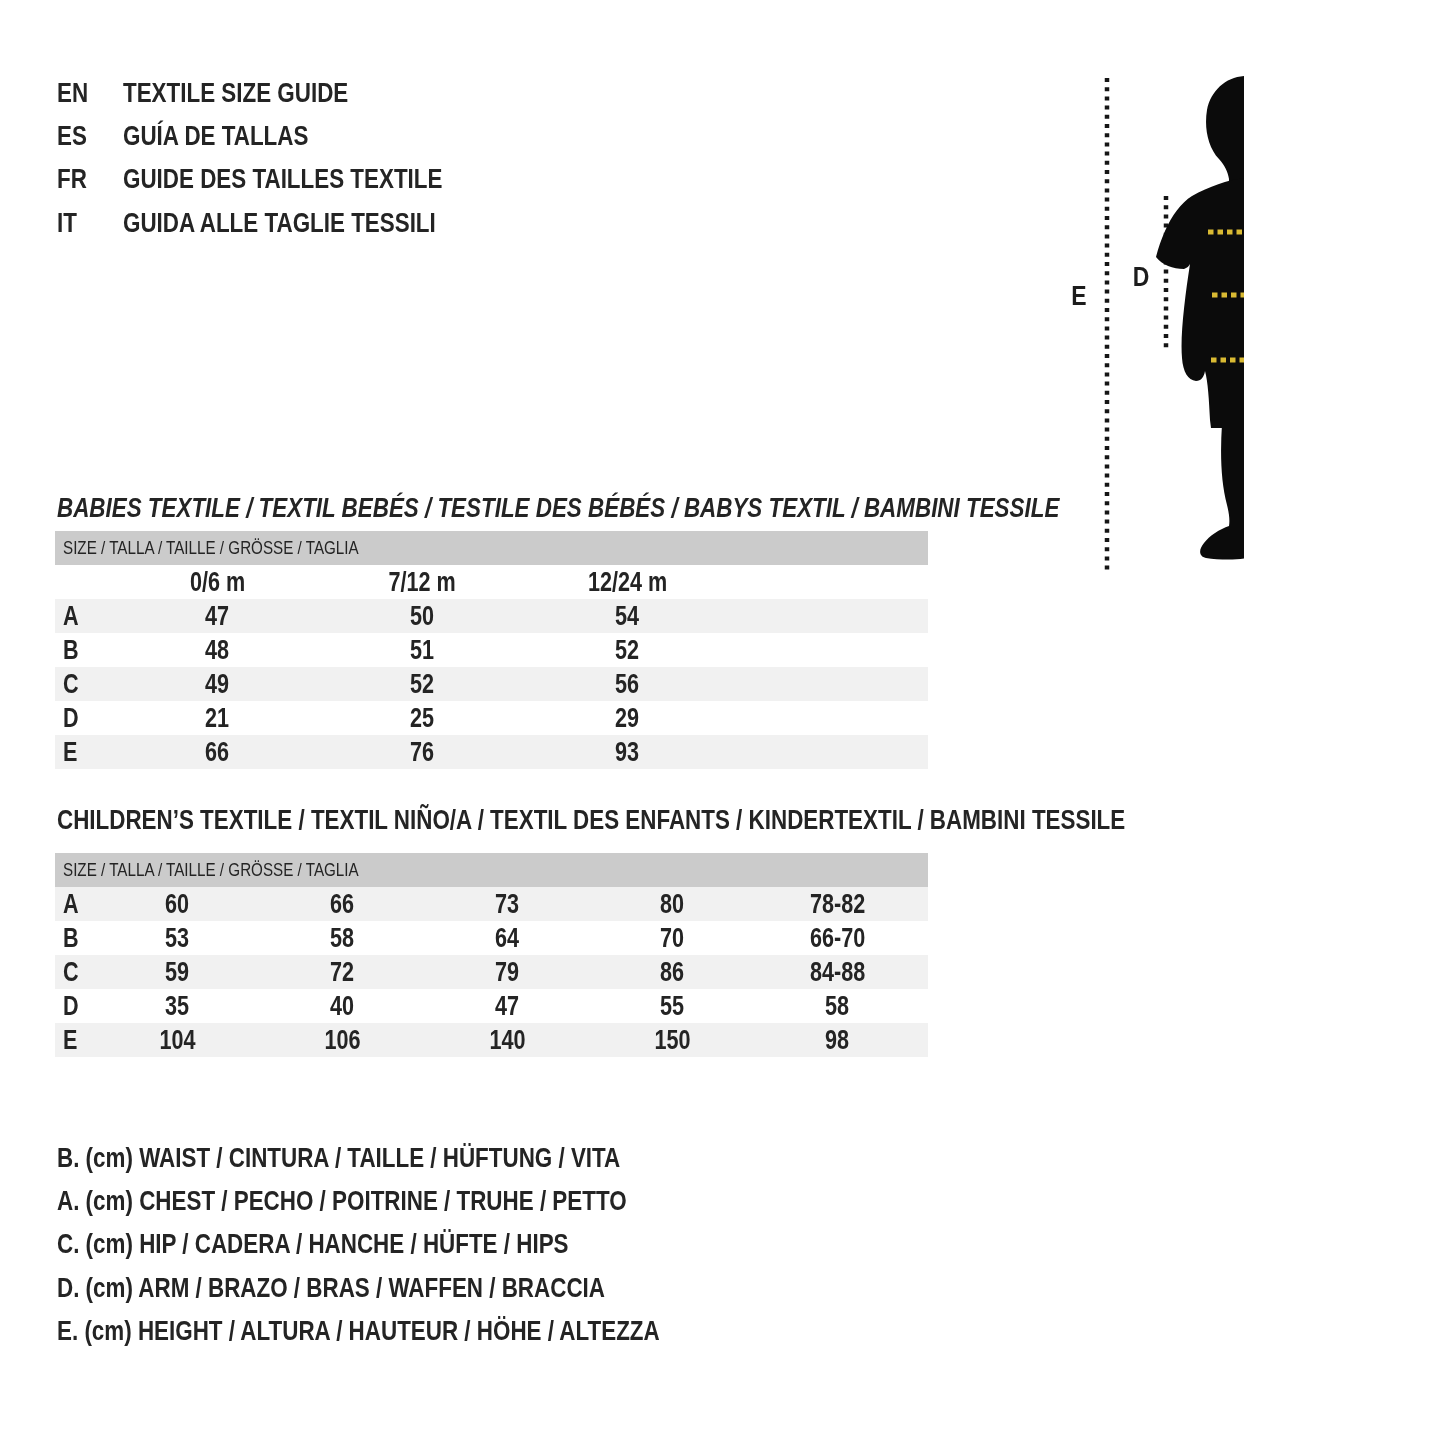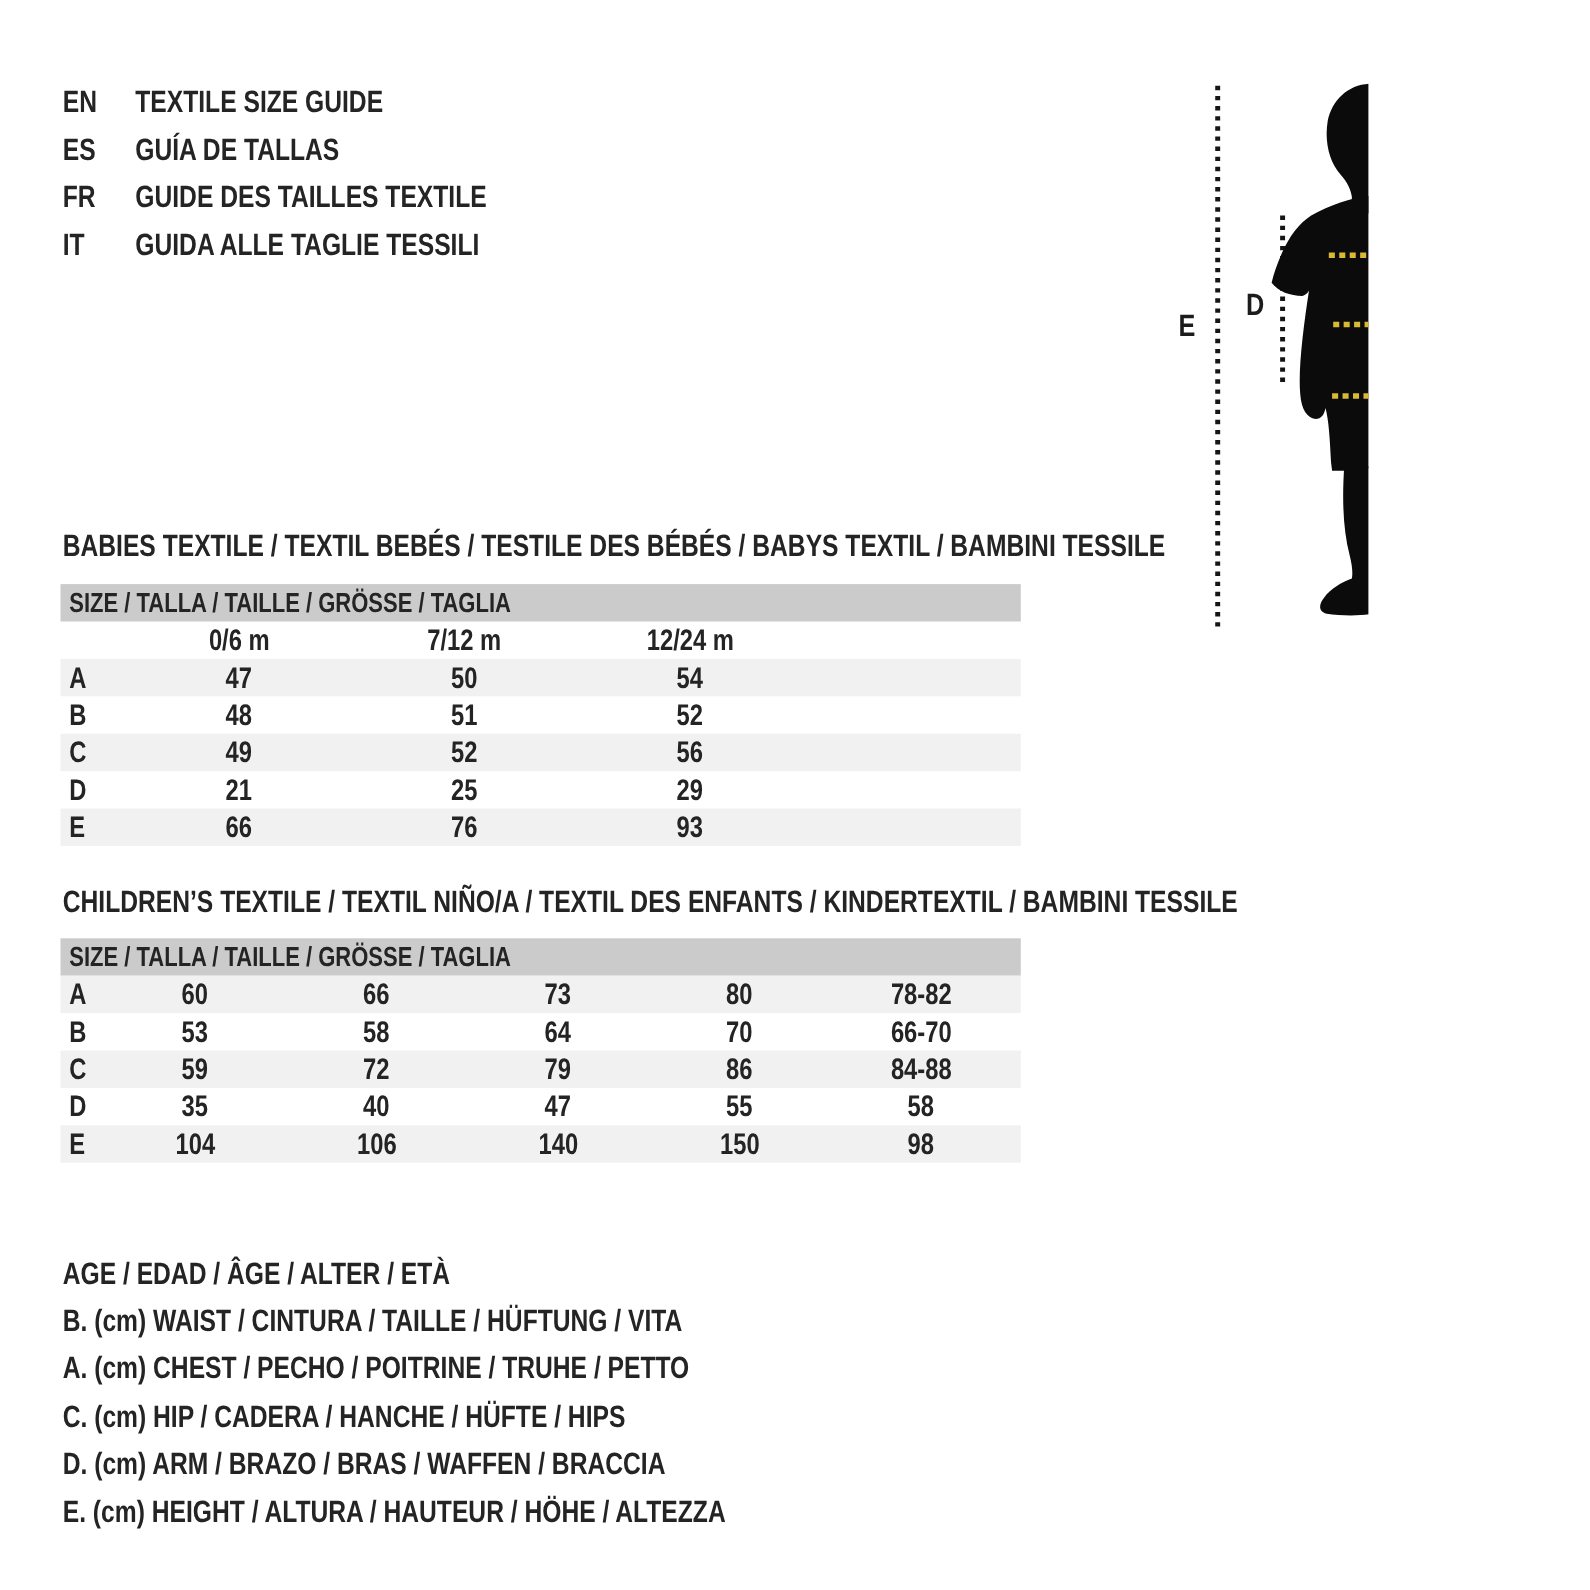--- a/index.html
+++ b/index.html
@@ -11,29 +11,29 @@
   .cx{display:inline-block;transform:scaleX(0.8);transform-origin:0 50%;white-space:nowrap;}
   .cxc{display:inline-block;transform:scaleX(0.8);transform-origin:50% 50%;white-space:nowrap;}
 
   
   .lang-list{position:absolute;left:57px;top:71px;}
   .lrow{display:flex;height:43.3px;align-items:center;font-size:28px;font-weight:700;}
   .lcode{width:66px;}
 
   
   .sec-title{position:absolute;left:57px;font-size:28px;font-weight:700;line-height:30px;}
-  #babies-title{top:481px;}
+  #babies-title{top:493px;font-style:italic;}
   #children-title{top:805px;}
 
   
   .size-table{position:absolute;left:55px;width:873px;}
   #babies-table{top:531px;}
   #children-table{top:853px;}
   .bar{height:34px;background:#cbcbcb;display:flex;align-items:center;padding-left:8px;
-       font-size:25px;font-weight:700;}
+       font-size:19px;font-weight:400;}
   .trow{height:34px;display:grid;align-items:center;font-size:27px;font-weight:700;}
   .cols-3{grid-template-columns:40px 165px 165px 165px;gap:40px;}
   .cols-5{grid-template-columns:40px 165px 165px 165px 165px 165px;}
   .trow.stripe{background:#f1f1f1;}
   .cell{text-align:center;}
   .rlabel{text-align:left;padding-left:8px;}
 
   
   .legend{position:absolute;left:57px;top:1136px;}
   .legend .lgrow{height:43.4px;display:flex;align-items:center;font-size:28px;font-weight:700;}
@@ -240,23 +240,20 @@
         <div class="cell"><span class="cxc">104</span></div>
         <div class="cell"><span class="cxc">106</span></div>
         <div class="cell"><span class="cxc">140</span></div>
         <div class="cell"><span class="cxc">150</span></div>
         <div class="cell"><span class="cxc">98</span></div>
       </div>
     </div>
 
   <div class="legend" id="legend">
       <div class="lgrow">
-        <span><span class="cx">AGE / EDAD / ÂGE / ALTER / ETÀ</span></span>
-      </div>
-      <div class="lgrow">
         <span><span class="cx">B. (cm) WAIST / CINTURA / TAILLE / HÜFTUNG / VITA</span></span>
       </div>
       <div class="lgrow">
         <span><span class="cx">A. (cm) CHEST / PECHO / POITRINE / TRUHE / PETTO</span></span>
       </div>
       <div class="lgrow">
         <span><span class="cx">C. (cm) HIP / CADERA / HANCHE / HÜFTE / HIPS</span></span>
       </div>
       <div class="lgrow">
         <span><span class="cx">D. (cm) ARM / BRAZO / BRAS / WAFFEN / BRACCIA</span></span>

